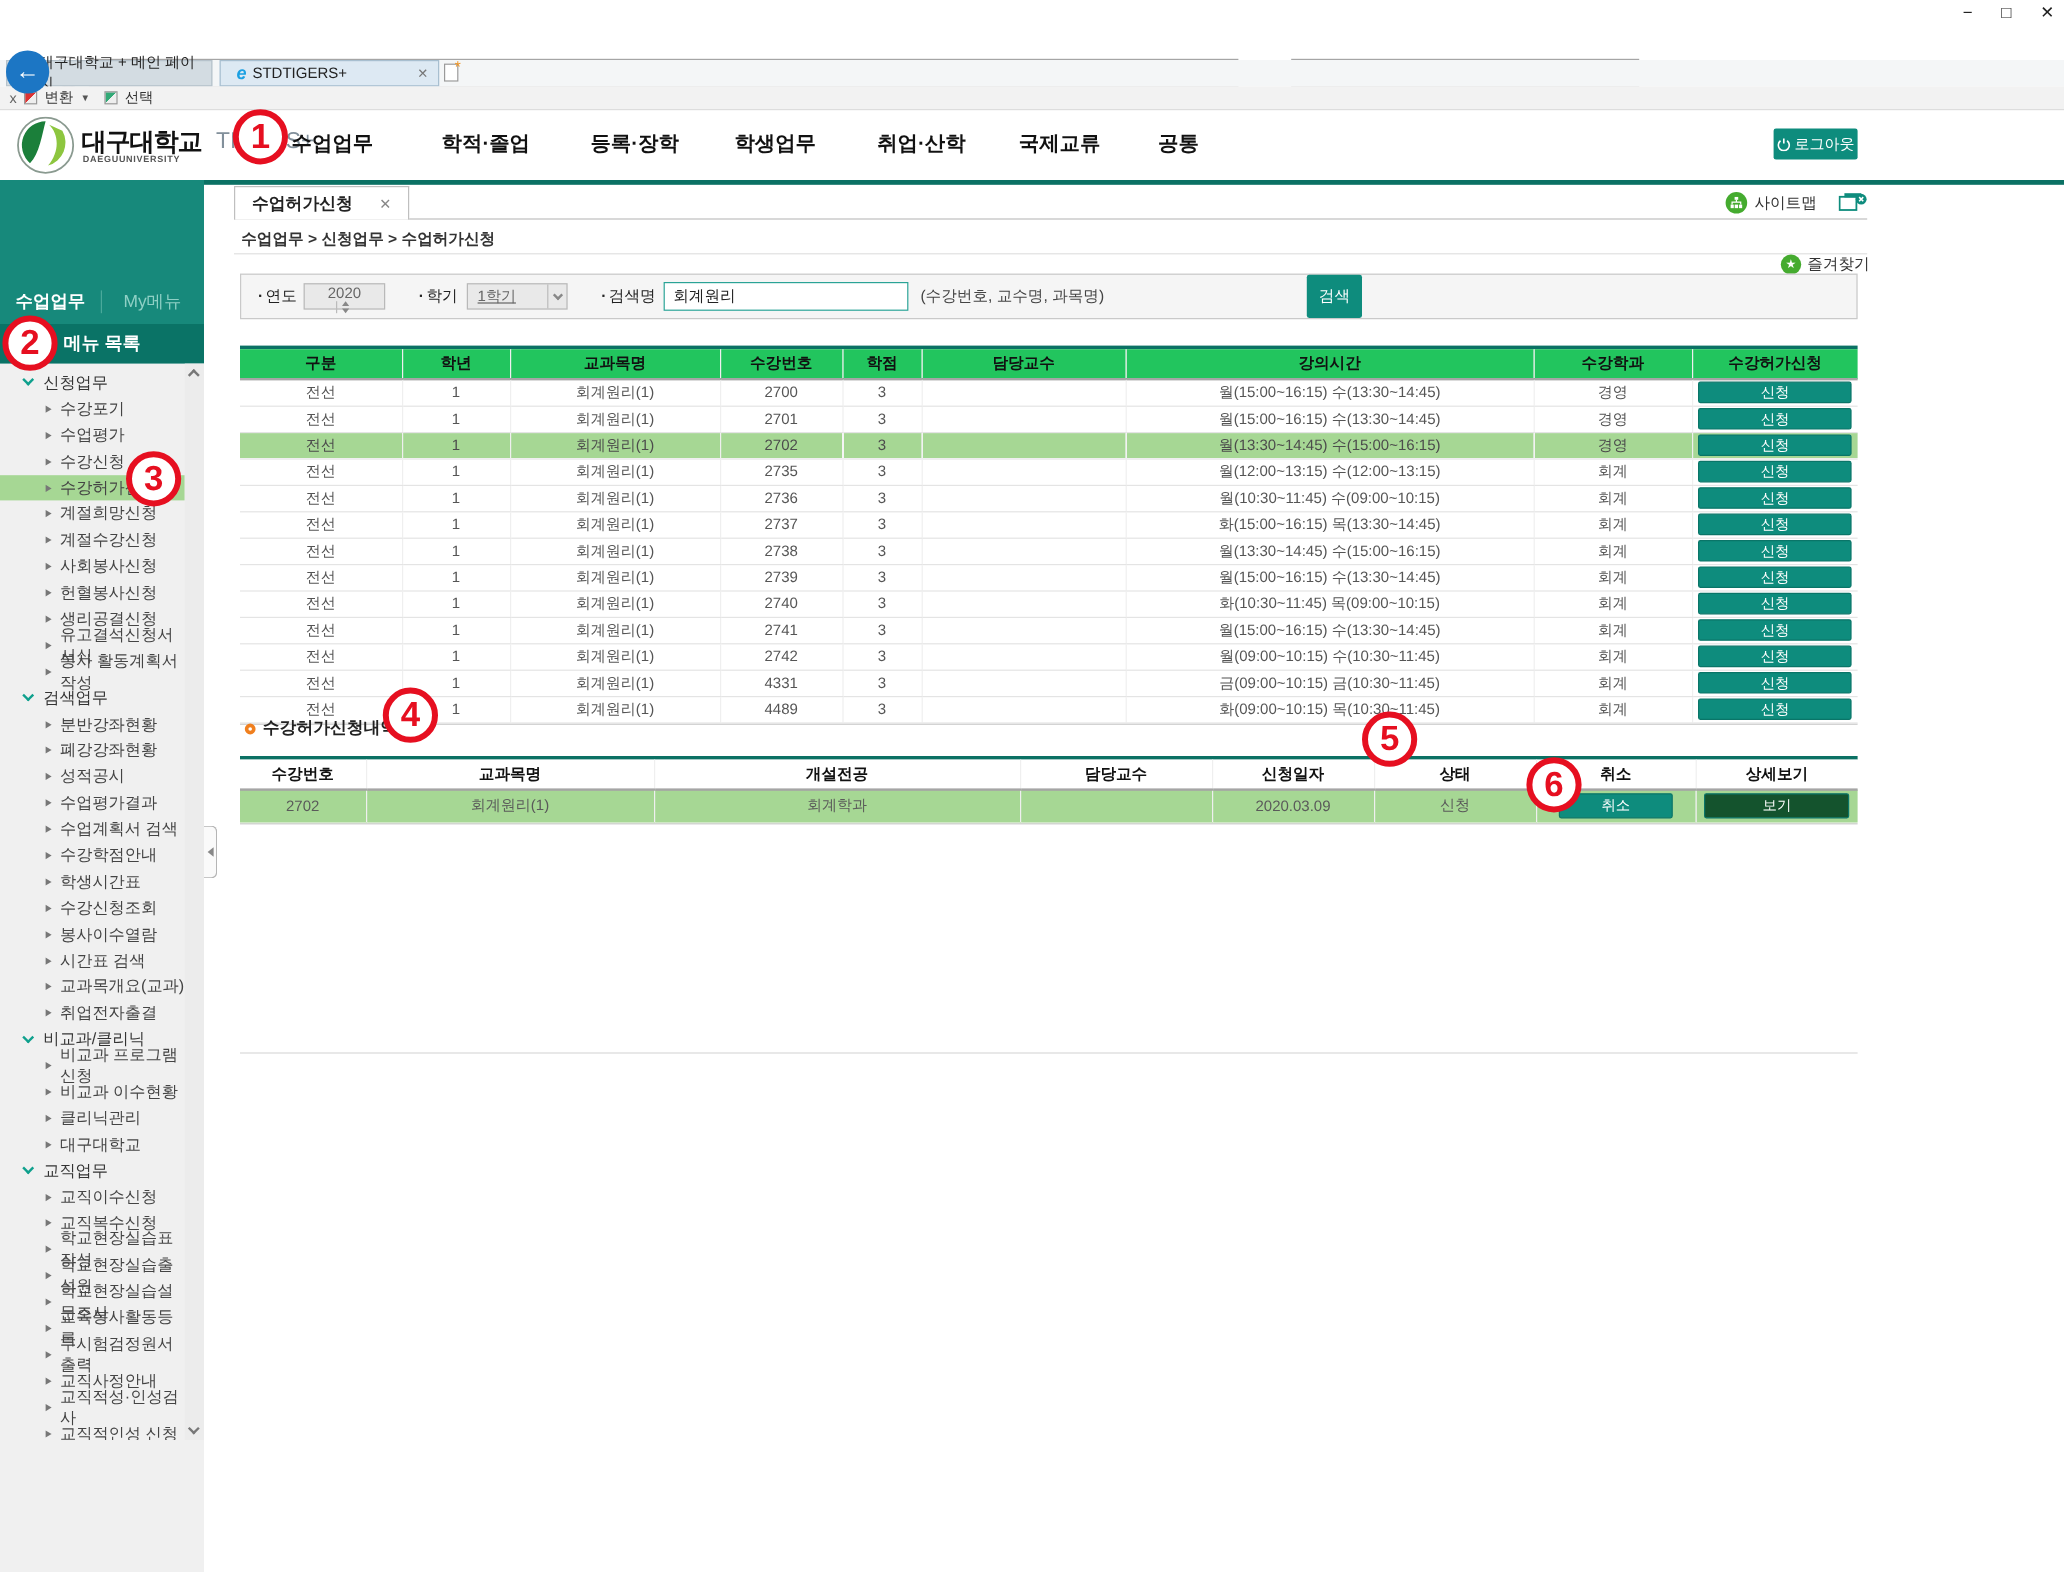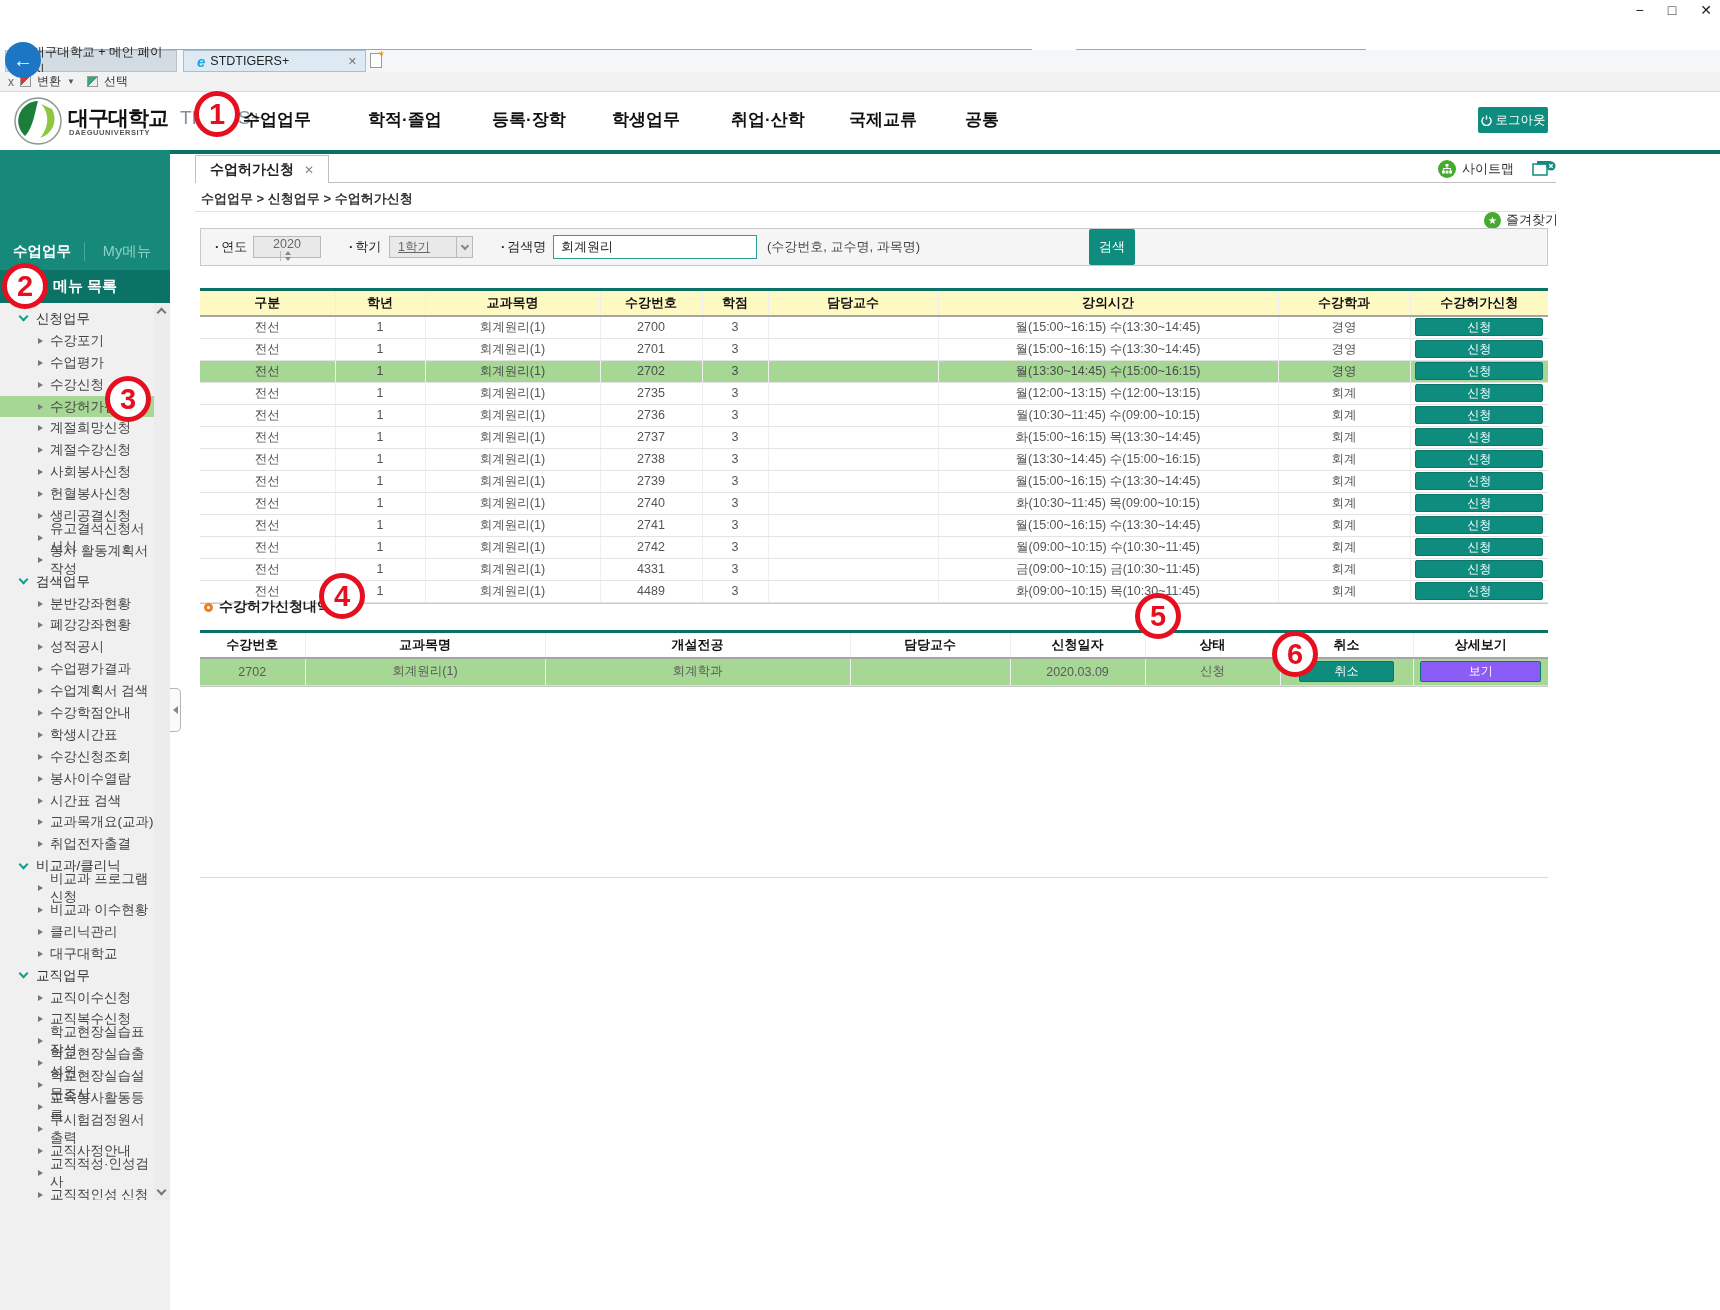--- a/index.html
+++ b/index.html
@@ -64,21 +64,21 @@
 .m-entry { height:21.9px; display:flex; align-items:center; cursor:pointer; }
 .m-entry.section { padding-left:20px; gap:9px; font-size:13.5px; color:#333; }
 .m-entry.item { padding-left:38px; gap:7px; font-size:13.5px; color:#444; }
 .m-entry.item.active { background:#a6d794; }
 .sec-chev { width:7px; height:7px; border-right:2px solid #0fa08d; border-bottom:2px solid #0fa08d; transform:rotate(45deg); margin-top:-4px; flex:none; }
 .item-tri { width:0; height:0; border-left:5px solid #777; border-top:3.5px solid transparent; border-bottom:3.5px solid transparent; flex:none; }
 
 
 .teal-topline { position:absolute; left:170px; top:150px; width:1550px; height:4px; background:#0b7164; }
 .page-tab-line { position:absolute; left:195px; top:182px; width:1361px; height:1px; background:#bfbfbf; }
-.page-tab { position:absolute; left:195px; top:155px; height:28px; background:#fff; border:1px solid #bfbfbf; border-bottom:none; display:flex; align-items:center; gap:10px; padding:0 14px; font-size:14px; font-weight:bold; color:#222; z-index:2; }
+.page-tab { position:absolute; left:195px; top:155px; height:28px; background:#fff; border:1px solid #bfbfbf; border-bottom:none; display:flex; align-items:center; gap:22px; padding:0 14px; font-size:14px; font-weight:bold; color:#222; z-index:2; }
 .page-tab .x { color:#888; font-size:12px; font-weight:normal; }
 .sitemap-group { position:absolute; left:1438px; top:160px; display:flex; align-items:center; gap:6px; font-size:13px; color:#333; }
 .green-circle { width:18px; height:18px; border-radius:50%; background:#45ab2f; color:#fff; display:flex; align-items:center; justify-content:center; }
 .win-x-icon { position:absolute; left:1532px; top:160px; }
 .breadcrumb { position:absolute; left:201px; top:190px; font-size:13px; font-weight:bold; color:#333; }
 .bc-line { position:absolute; left:195px; top:211px; width:1361px; height:1px; background:#e0e0e0; }
 .fav-group { position:absolute; left:1484px; top:211px; display:flex; align-items:center; gap:5px; font-size:13px; color:#333; }
 .fav-star { width:17px; height:17px; border-radius:50%; background:#45ab2f; color:#fff; font-size:10px; display:flex; align-items:center; justify-content:center; }
 
 .filter-box { position:absolute; left:200px; top:228px; width:1348px; height:38px; background:#f5f5f5; border:1px solid #c9c9c9; }
@@ -91,34 +91,34 @@
 .spin b { border-bottom:4px solid #888; } .spin i { border-top:4px solid #888; }
 .sem-box { left:188px; width:84px;text-decoration:underline; } .sem-box .val { flex:1; text-align:left; padding-left:8px; }
 .dd-chev { width:16px; border-left:1px solid #bbb; height:100%; display:flex; align-items:center; justify-content:center; }
 .dd-chev span { width:6px; height:6px; border-right:2px solid #888; border-bottom:2px solid #888; transform:rotate(45deg); margin-top:-3px; }
 .kw-input { position:absolute; left:352px; top:50%; transform:translateY(-50%); width:204px; height:24px; border:1px solid #2aa396; background:#fff; font-size:13px; color:#222; padding:0 7px; outline:0; font-family:inherit; }
 .f-hint { position:absolute; left:566px; top:50%; transform:translateY(-50%); font-size:13px; color:#444; }
 .search-btn { position:absolute; left:888px; top:50%; transform:translateY(-50%); width:46px; height:36px; background:#0e8c7d; color:#fff; border:0; border-radius:2px; font-size:13px; font-family:inherit; }
 
 .ctable-wrap { position:absolute; left:200px; top:288px; width:1348px; border-top:3px solid #0b7164; border-bottom:1px solid #c9c9c9; }
 table { border-collapse:collapse; table-layout:fixed; width:1348px; }
-.ctable th { height:25px; font-size:13px; font-weight:bold; color:#111; border-bottom:2px solid #a5a5a5; background:#fef9c3; }
+.ctable th { height:25px; font-size:13px; font-weight:bold; color:#111; border-bottom:2px solid #a5a5a5; background:#22c55e; }
 .ctable td { height:22px; font-size:12.5px; color:#555; text-align:center; border-bottom:1px solid #e4e4e4; overflow:hidden; white-space:nowrap; }
 .ctable td+td,.ctable th+th { border-left:1px solid #efefef; }
 .ctable tr.hl td { background:#a6d794; color:#4c4c4c; }
 .btn-apply { width:128px; height:18px; background:#0e8c7d; color:#fff; border:1px solid #0a7568; border-radius:2px; font-size:12px; line-height:15px; font-family:inherit; padding:0; }
 
 .hist-title { position:absolute; left:204px; top:598px; display:flex; align-items:center; gap:6px; font-size:14px; font-weight:bold; color:#222; }
 .org-bullet { width:9px; height:9px; border:3px solid #f07f1e; border-radius:50%; background:#fff; }
 .htable-wrap { position:absolute; left:200px; top:630px; width:1348px; border-top:3px solid #0b7164; border-bottom:1px solid #c9c9c9; }
 .htable th { height:25px; font-size:13px; font-weight:bold; color:#111; border-bottom:2px solid #a5a5a5; background:#fff; }
 .htable td { height:27px; font-size:12.5px; color:#5a5a5a; text-align:center; background:#a6d794; border-bottom:1px solid #cfe7c5; }
 .htable td+td,.htable th+th { border-left:1px solid #efefef; }
 .btn-cancel { width:95px; height:21px; background:#0e8c7d; color:#fff; border:1px solid #0a7568; border-radius:2px; font-size:12px; font-family:inherit; padding:0; }
-.btn-view { width:121px; height:21px; background:#8b5cf6; color:#fff; border:1px solid #0a7568; border-radius:2px; font-size:12px; font-family:inherit; padding:0; }
+.btn-view { width:121px; height:21px; background:#14532d; color:#fff; border:1px solid #0a7568; border-radius:2px; font-size:12px; font-family:inherit; padding:0; }
 .bottom-line { position:absolute; left:200px; top:877px; width:1348px; height:1px; background:#d9d9d9; }
 .collapse-handle { position:absolute; left:170px; top:688px; width:11px; height:44px; background:#fafafa; border:1px solid #b5b5b5; border-left:none; border-radius:0 5px 5px 0; display:flex; align-items:center; justify-content:center; }
 .collapse-handle span { width:0; height:0; border-right:5px solid #888; border-top:4px solid transparent; border-bottom:4px solid transparent; }
 
 
 .ann { position:absolute; width:46px; height:46px; background:#fff; border:5px solid #e60f20; border-radius:50%; color:#e60f20; font-size:29px; font-weight:bold; display:flex; align-items:center; justify-content:center; z-index:50; }
 .ann1 { left:194px; top:91px; } .ann2 { left:2px; top:263px; } .ann3 { left:105px; top:376px; }
 .ann4 { left:319px; top:573px; } .ann5 { left:1135px; top:593px; } .ann6 { left:1272px; top:631px; }
 </style>
 </head>

